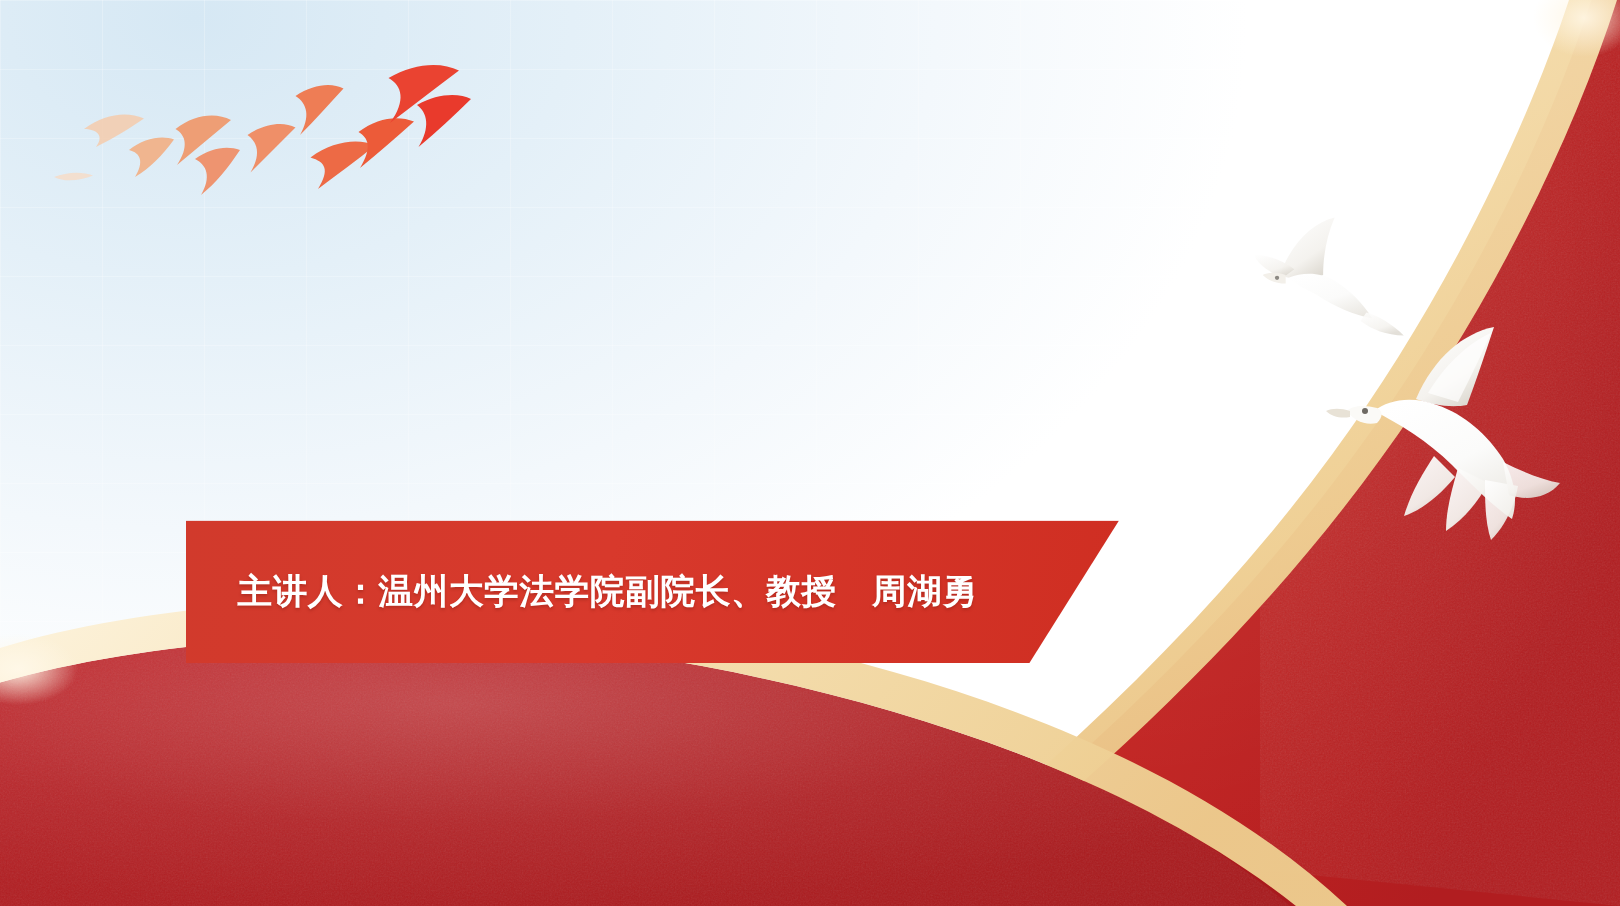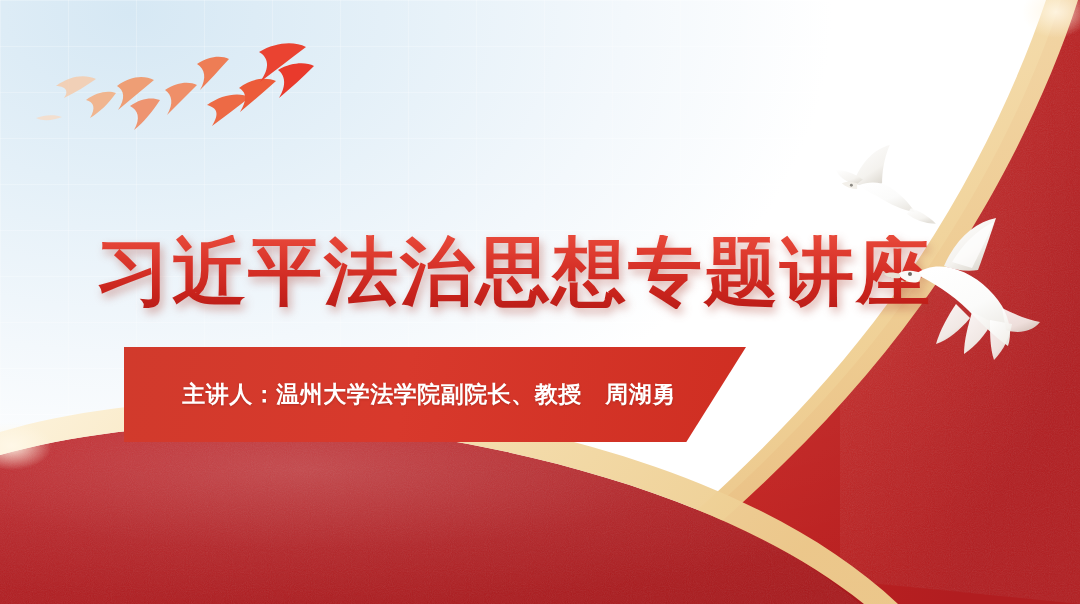--- a/index.html
+++ b/index.html
@@ -77,21 +77,20 @@
     position: absolute;
     left: 0;
     top: 0;
     width: 562px;
     height: 95px;
     display: flex;
     flex-direction: column;
     justify-content: center;
     align-items: center;
     gap: 3px;
-    margin-left: 24px;
   }
   .banner-line1 {
     color: #ffffff;
     font-size: 23px;
     font-weight: bold;
     letter-spacing: 0.5px;
     white-space: nowrap;
     text-shadow: 0 1px 2px rgba(120, 25, 18, 0.35);
   }
   .banner-line2 {
@@ -226,23 +225,20 @@
         <path d="M165,90 C177,82 189,81 197,85 C187,95 177,105 167,115 C174,103 172,95 165,90 Z" fill="#ef8f68"></path>
         <path d="M197,64 C209,56 221,55 229,59 C219,70 210,80 200,90 C207,78 205,69 197,64 Z" fill="#ee7d55"></path>
         <path d="M207,105 C222,94 239,92 250,97 C238,107 225,116 212,126 C220,113 217,108 207,105 Z" fill="#ed6a45"></path>
         <path d="M239,88 C252,78 266,77 276,81 C264,92 252,102 240,112 C248,99 246,92 239,88 Z" fill="#ec5b39"></path>
         <path d="M259,52 C276,42 294,41 306,47 C291,58 276,70 260,82 C271,67 268,57 259,52 Z" fill="#ea4331"></path>
         <path d="M278,70 C292,62 306,62 314,66 C303,77 291,88 279,98 C287,85 285,75 278,70 Z" fill="#e93a2c"></path>
       </g>
     </svg>
   </div>
 
-  <div class="title-wrap">
-    <div class="title">习近平法治思想专题讲座</div>
-  </div>
 
   <div class="banner">
     <div class="banner-inner">
       <div class="banner-line1">主讲人：温州大学法学院副院长、教授　周湖勇</div>
     </div>
   </div>
 
   <div class="doves">
     <svg viewBox="0 0 1080 604" xmlns="http://www.w3.org/2000/svg">
       <defs>

